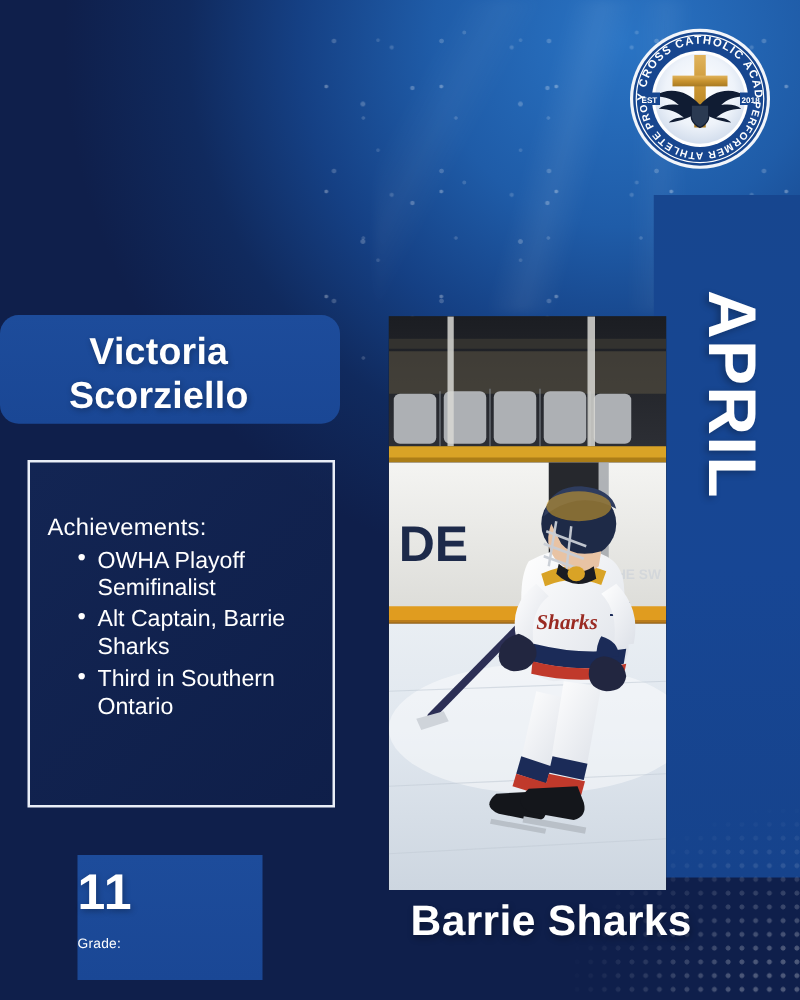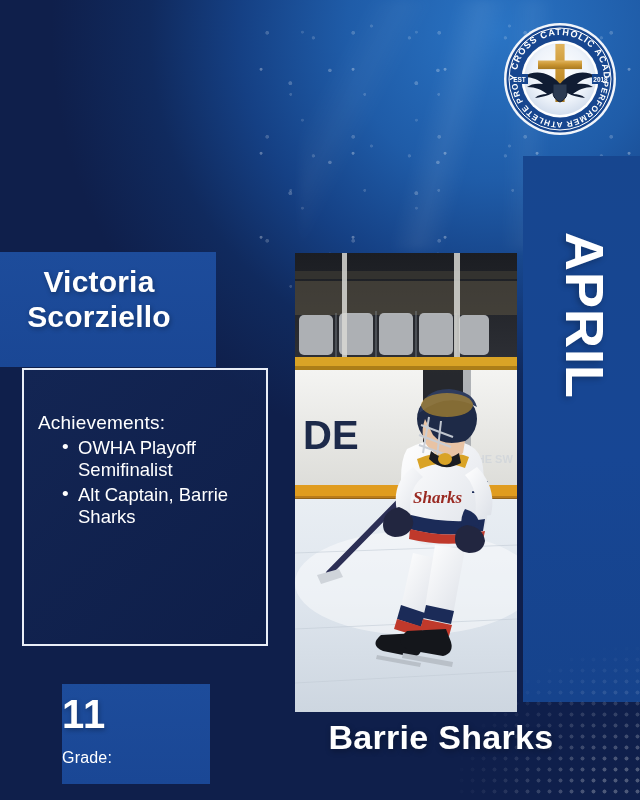--- a/index.html
+++ b/index.html
@@ -117,25 +117,26 @@
     letter-spacing: .8px;
     line-height: 1;
     margin: 12px 0 0 30px;
     text-shadow: 2px 2px 6px rgba(0,0,0,.28);
   }
 
   
   .name-band {
     position: absolute;
     left: 0; top: 252px;
-    width: 216px;
-    padding: 12px 18px 32px 0;
+    width: 272px;
+    padding: 12px 18px 4px 0;
     background: linear-gradient(180deg, #1d4c9b 0%, #1a4795 100%);
     box-sizing: border-box;
     text-align: center;
+    border-radius: 15px;
   }
   .name-band-text {
     color: #ffffff;
     font-size: 30px;
     font-weight: bold;
     line-height: 1.18;
     letter-spacing: .2px;
     text-shadow: 1px 2px 5px rgba(0,0,0,.30);
   }
 
@@ -190,21 +191,21 @@
   .grade-value {
     color: #ffffff;
     font-size: 40px;
     font-weight: bold;
     line-height: 1;
     letter-spacing: 1px;
     text-shadow: 1px 2px 5px rgba(0,0,0,.30);
   }
   .grade-label {
     color: #ffffff;
-    font-size: 16px;
+    font-size: 11px;
     line-height: 1;
     margin-top: 16px;
     letter-spacing: .2px;
   }
 
   
   .team-name {
     position: absolute;
     left: 301px; top: 718px;
     width: 280px;
@@ -212,21 +213,21 @@
     color: #ffffff;
     font-size: 34px;
     font-weight: bold;
     letter-spacing: .3px;
     text-shadow: 1px 2px 6px rgba(0,0,0,.32);
   }
 
   
   .photo {
     position: absolute;
-    left: 295px; top: 253px;
+    left: 311px; top: 253px;
     width: 222px; height: 459px;
     overflow: hidden;
     background: #1a1c22;
   }
   .photo svg { display: block; }
 </style>
 </head>
 <body>
 
 <div id="poster">
@@ -289,20 +290,21 @@
 
   <div class="name-band">
     <div class="name-band-text">Victoria<br>Scorziello</div>
   </div>
 
   <div class="ach-box">
     <div class="ach-title">Achievements:</div>
     <ul class="ach-list">
         <li>OWHA Playoff Semifinalist</li>
         <li>Alt Captain, Barrie Sharks</li>
+        <li>Third in Southern Ontario</li>
       </ul>
   </div>
 
   <div class="photo">
     <svg viewBox="0 0 222 459" width="222" height="459" aria-hidden="true">
       <defs>
         <linearGradient id="iceGrad" x1="0" y1="0" x2="0" y2="1">
           <stop offset="0%" stop-color="#e9eef3"></stop>
           <stop offset="45%" stop-color="#dfe6ee"></stop>
           <stop offset="100%" stop-color="#cdd6e0"></stop>

